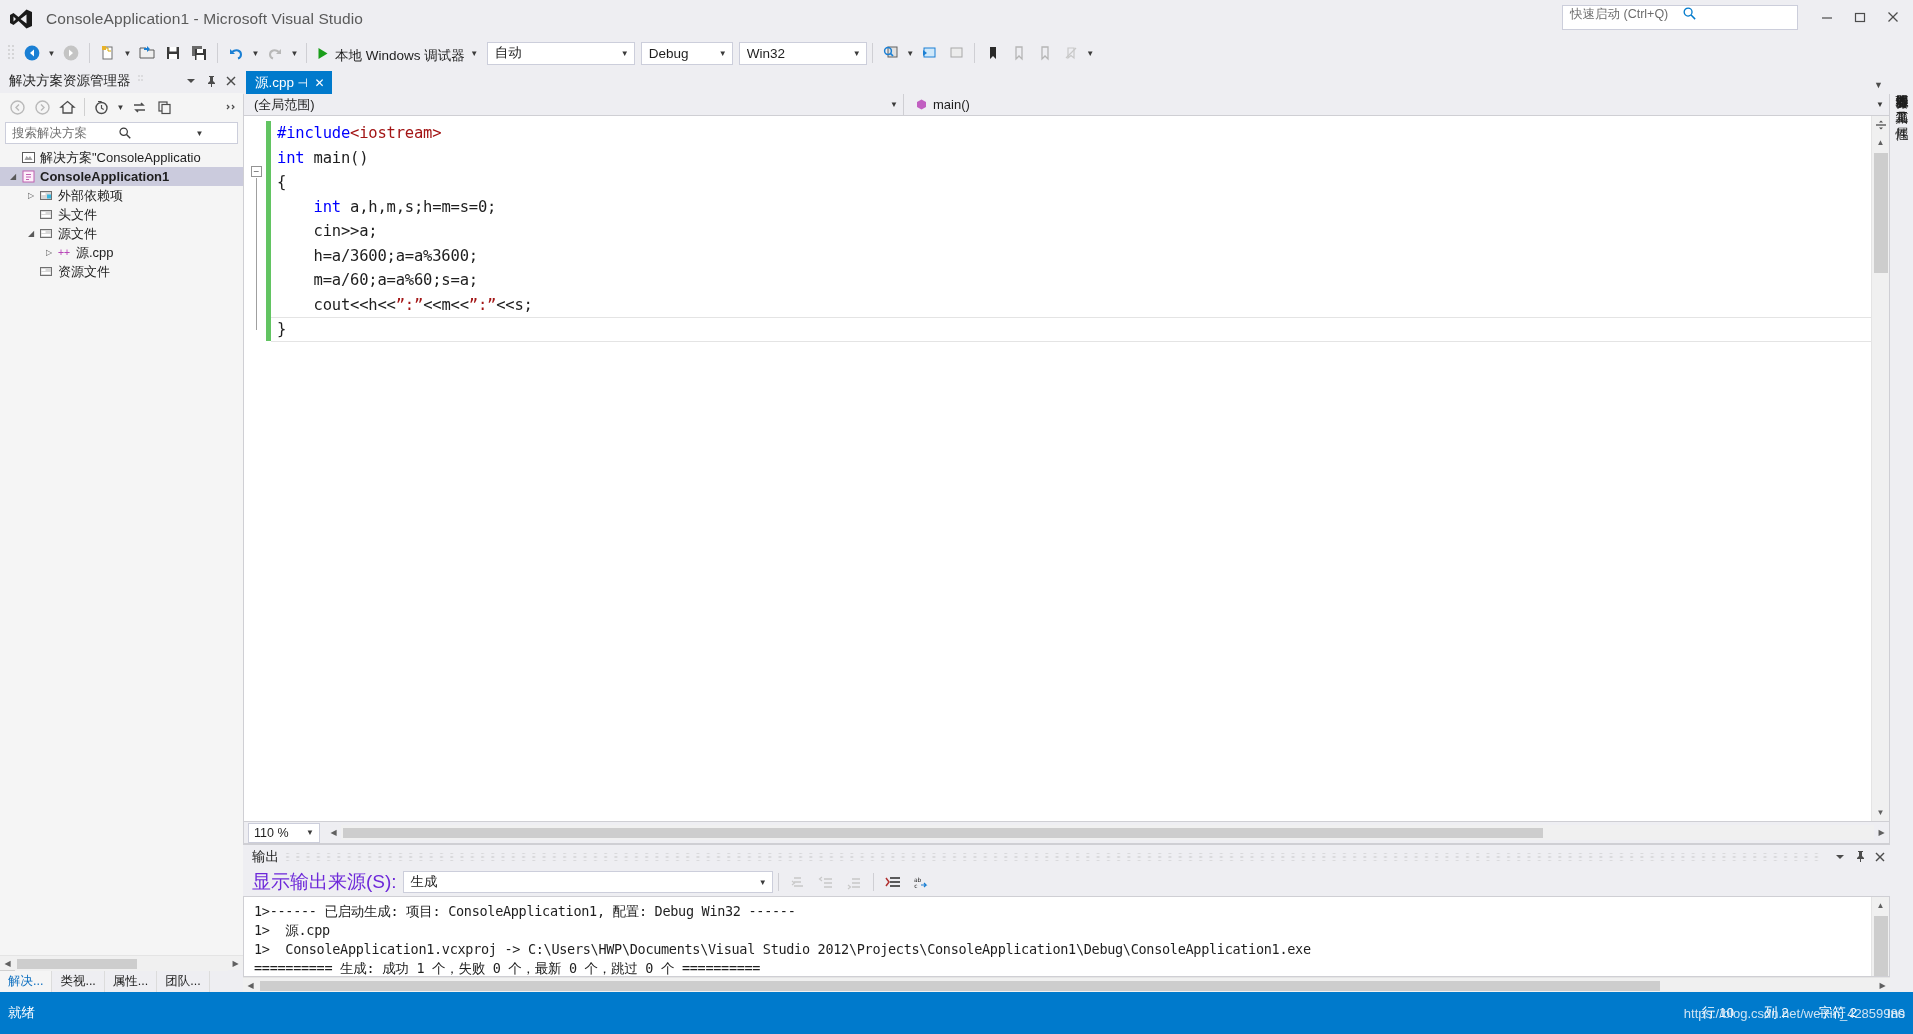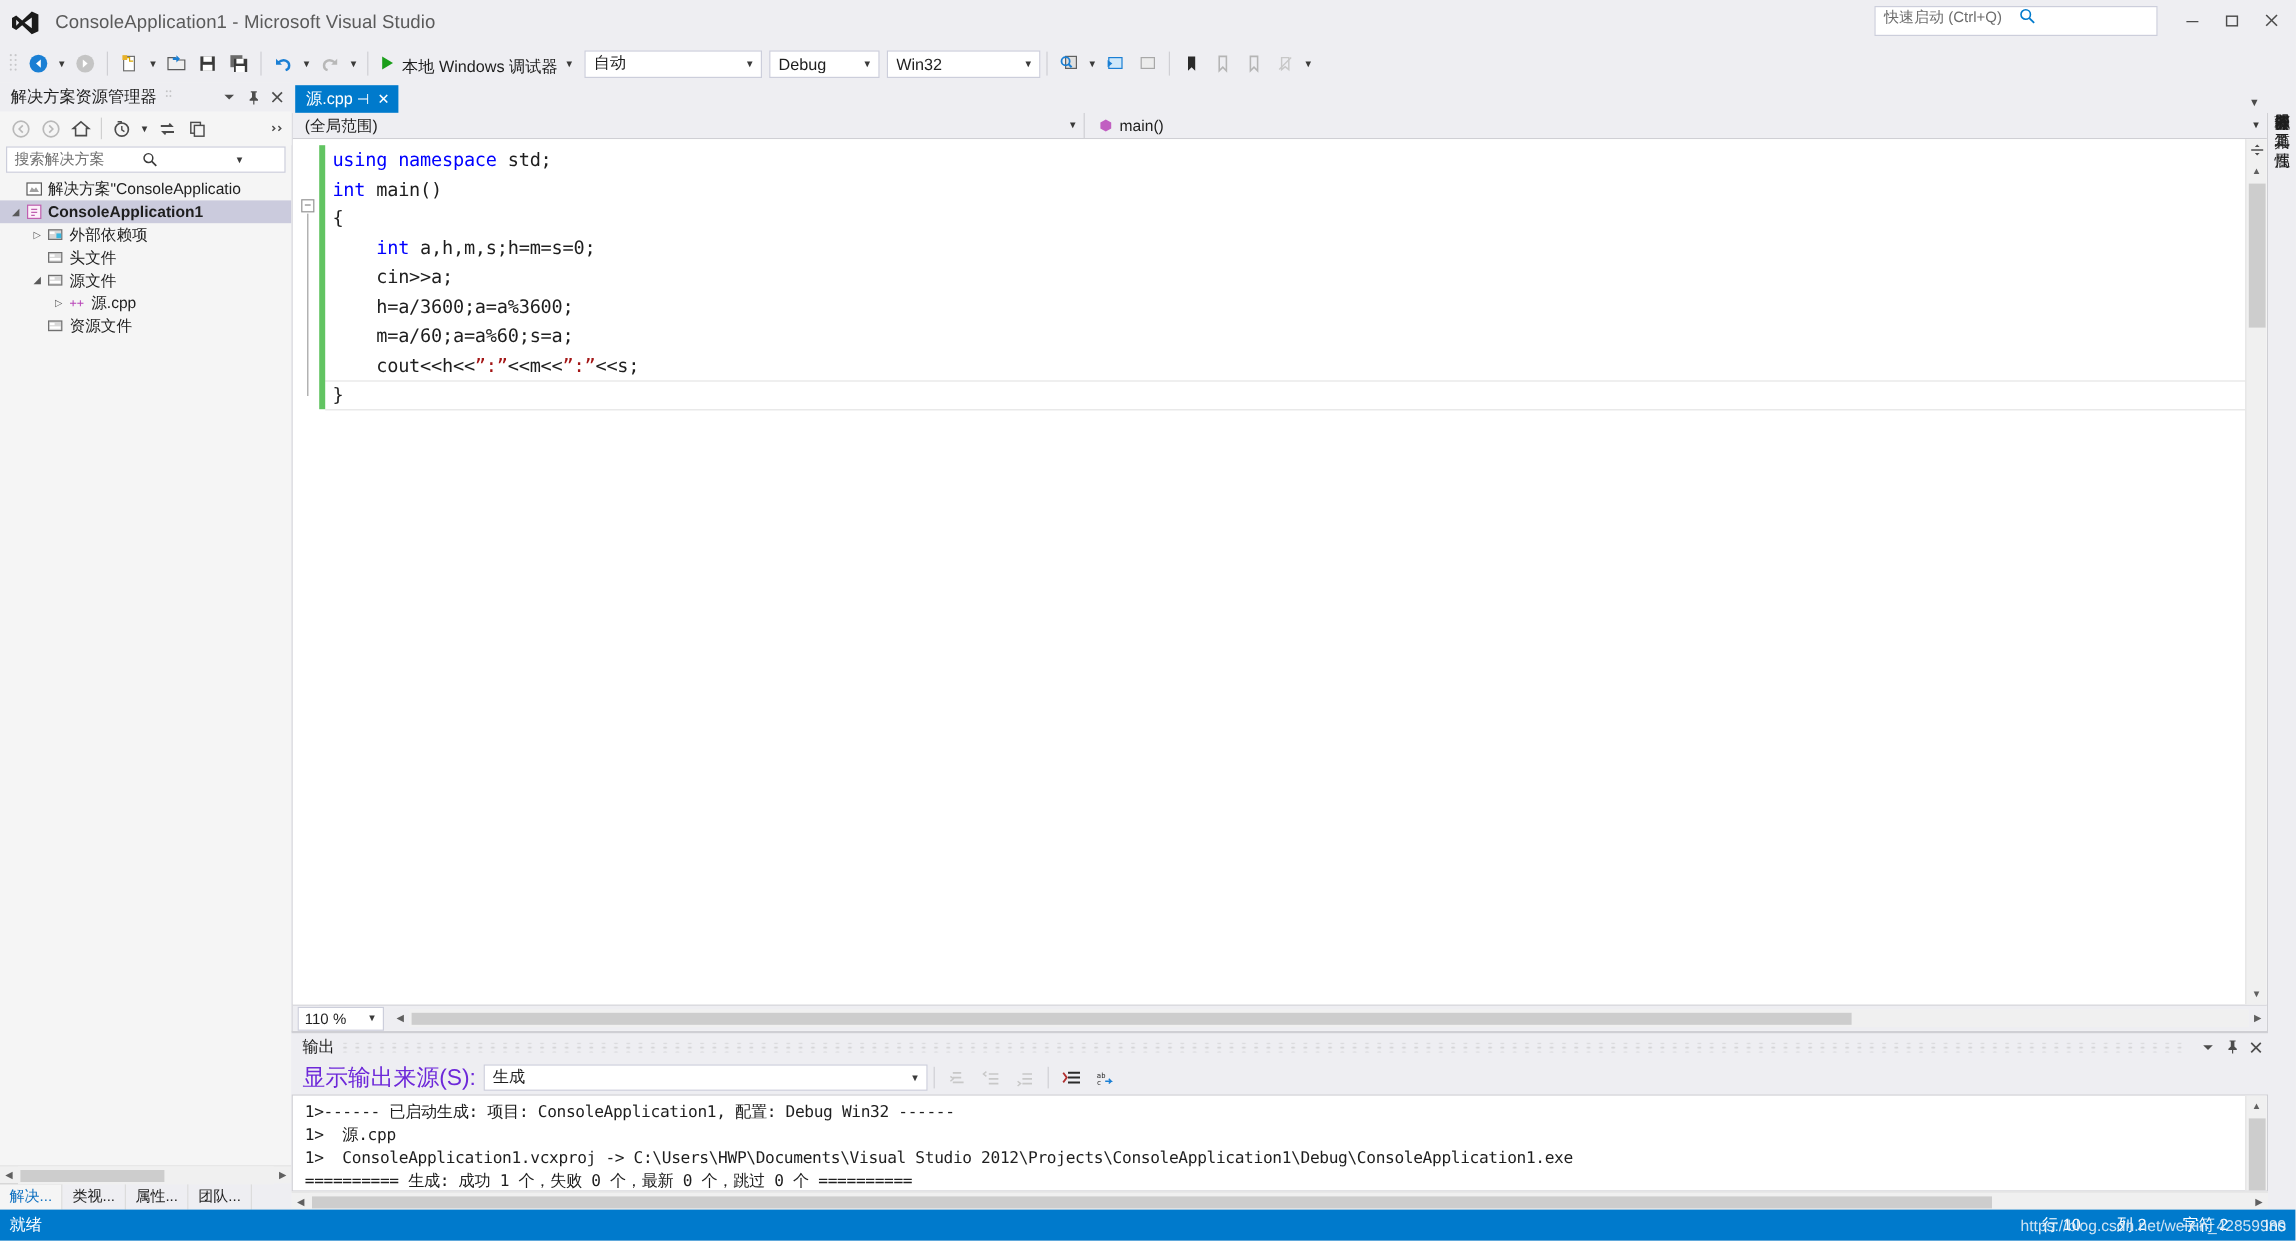--- a/index.html
+++ b/index.html
@@ -122,21 +122,21 @@
   .out-body { flex: 1; background: #fff; border: 1px solid #cfcfd4; margin: 0 0 0 0; display: flex; min-height: 0; }
   .out-text { flex: 1; padding: 5px 0 0 10px; overflow: hidden; }
   .oline { font-family: "DejaVu Sans Mono", monospace; font-size: 13.5px; color: #1e1e1e; white-space: pre; line-height: 19px; letter-spacing: -0.3px; }
   .out-hscroll { height: 15px; background: #f0f0f0; display: flex; align-items: center; border-top: 1px solid #e4e4e4; flex: none; }
 
   
   .rightbar { width: 23px; background: #eeeef2; display: flex; flex-direction: column; align-items: center; flex: none; padding-top: 8px; }
   .rb-tab { writing-mode: vertical-rl; font-size: 13px; color: #1e1e1e; padding: 8px 3px; white-space: nowrap; }
 
   
-  .statusbar { height: 26px; background: #007acc; display: flex; align-items: center; color: #fff; font-size: 13.5px; flex: none; position: relative; }
+  .statusbar { height: 42px; background: #007acc; display: flex; align-items: center; color: #fff; font-size: 13.5px; flex: none; position: relative; }
   .st-ready { margin-left: 8px; }
   .st-right { position: absolute; right: 8px; display: flex; align-items: center; }
   .st-cell { margin-left: 30px; white-space: nowrap; }
   .watermark { position: absolute; right: 8px; color: #d8e8f5; font-size: 13px; opacity: .95; white-space: nowrap; }
 </style>
 </head>
 <body>
 
 <div class="app">
 
@@ -546,21 +546,21 @@
         <div class="code-wrap">
           <div class="code-area">
             <div class="fold-col">
               <div class="fold-box" style="top:50px">−</div>
               <div class="fold-line" style="top:62px; height:152px"></div>
             </div>
             <div class="change-col">
               <div class="green-bar" style="top:5px; height:220px"></div>
             </div>
             <div class="code-lines">
-              <div class="cline"><span class="kw">using namespace</span><span> std;</span></div>
+              <div class="cline"><span class="pre">#include</span><span class="inc">&lt;iostream&gt;</span></div>
               <div class="cline"><span class="kw">int</span><span> main()</span></div>
               <div class="cline"><span>{</span></div>
               <div class="cline"><span>    </span><span class="kw">int</span><span> a,h,m,s;h=m=s=0;</span></div>
               <div class="cline"><span>    cin&gt;&gt;a;</span></div>
               <div class="cline"><span>    h=a/3600;a=a%3600;</span></div>
               <div class="cline"><span>    m=a/60;a=a%60;s=a;</span></div>
               <div class="cline"><span>    cout&lt;&lt;h&lt;&lt;</span><span class="str">”:”</span><span>&lt;&lt;m&lt;&lt;</span><span class="str">”:”</span><span>&lt;&lt;s;</span></div>
               <div class="cline current"><span>}</span></div>
             </div>
           </div>

